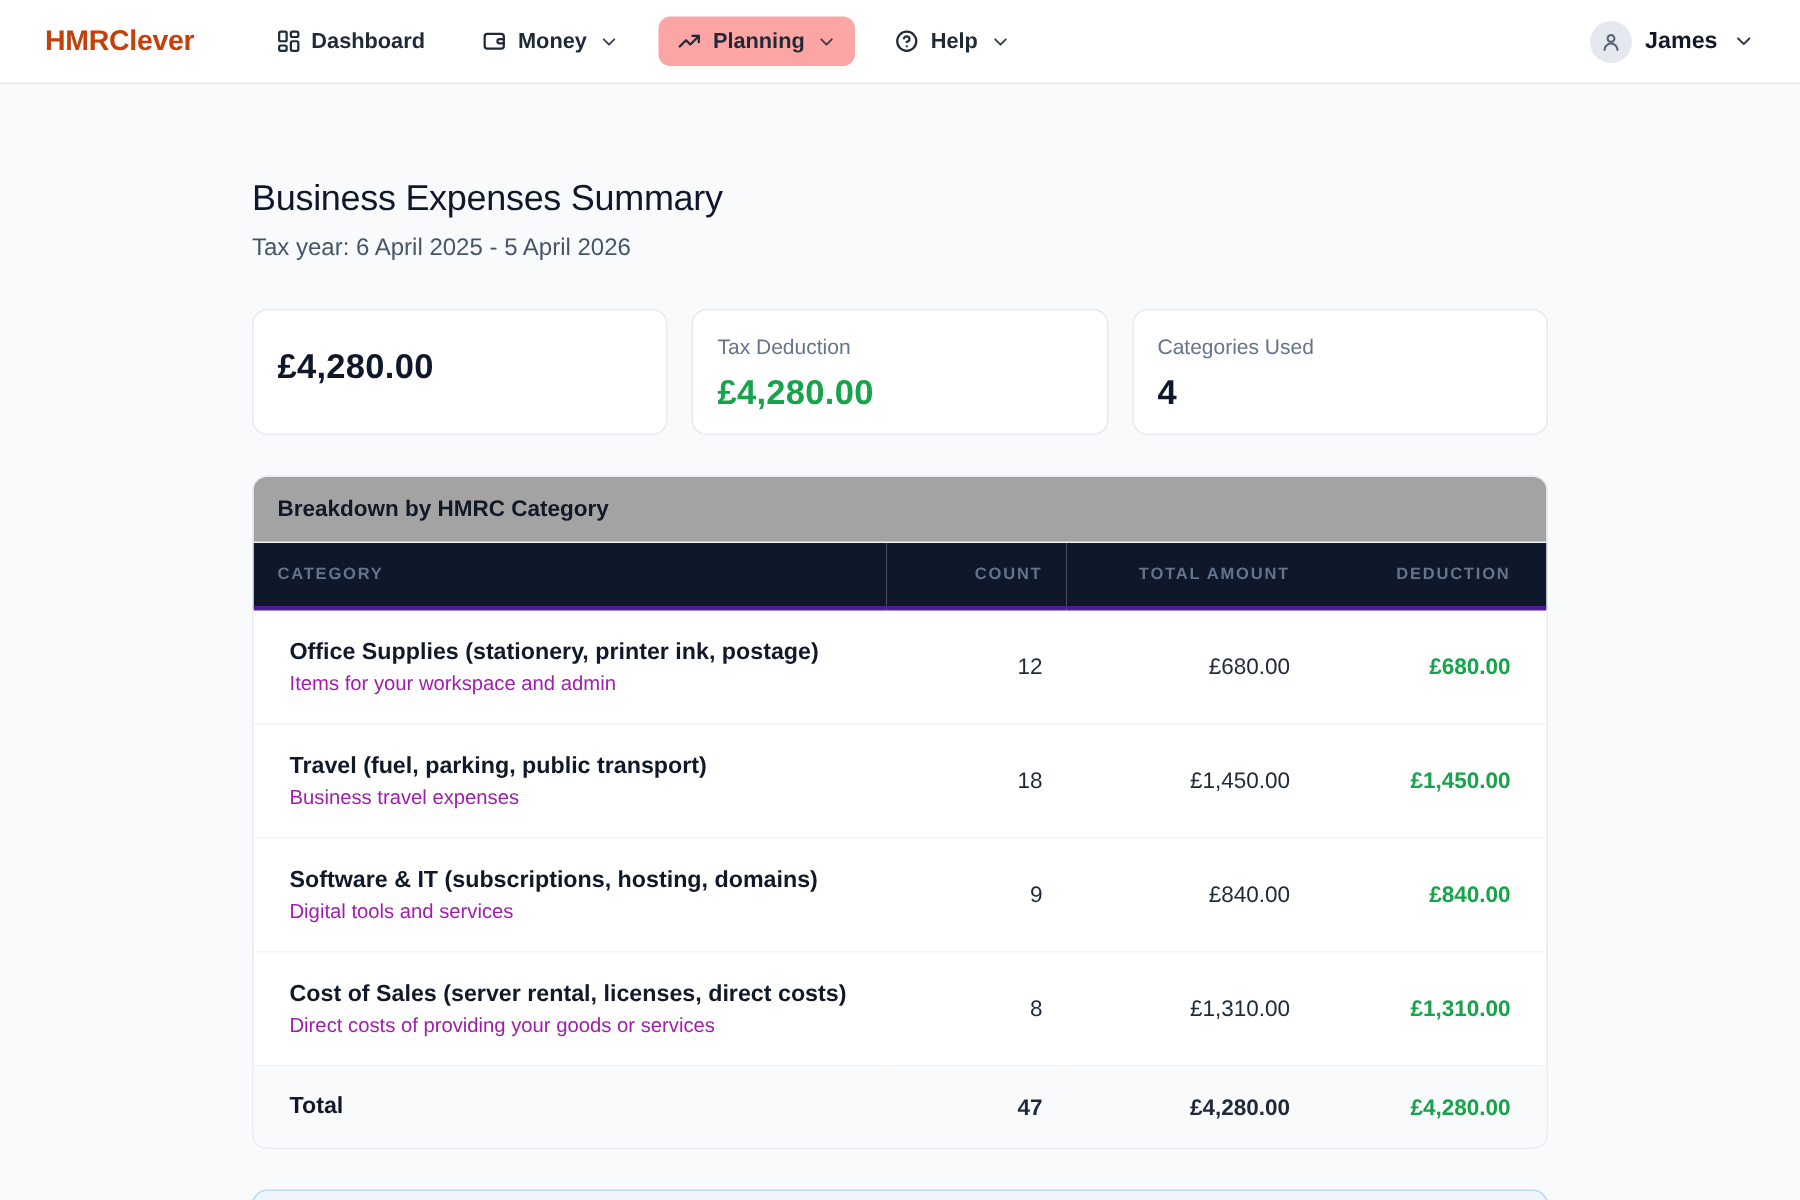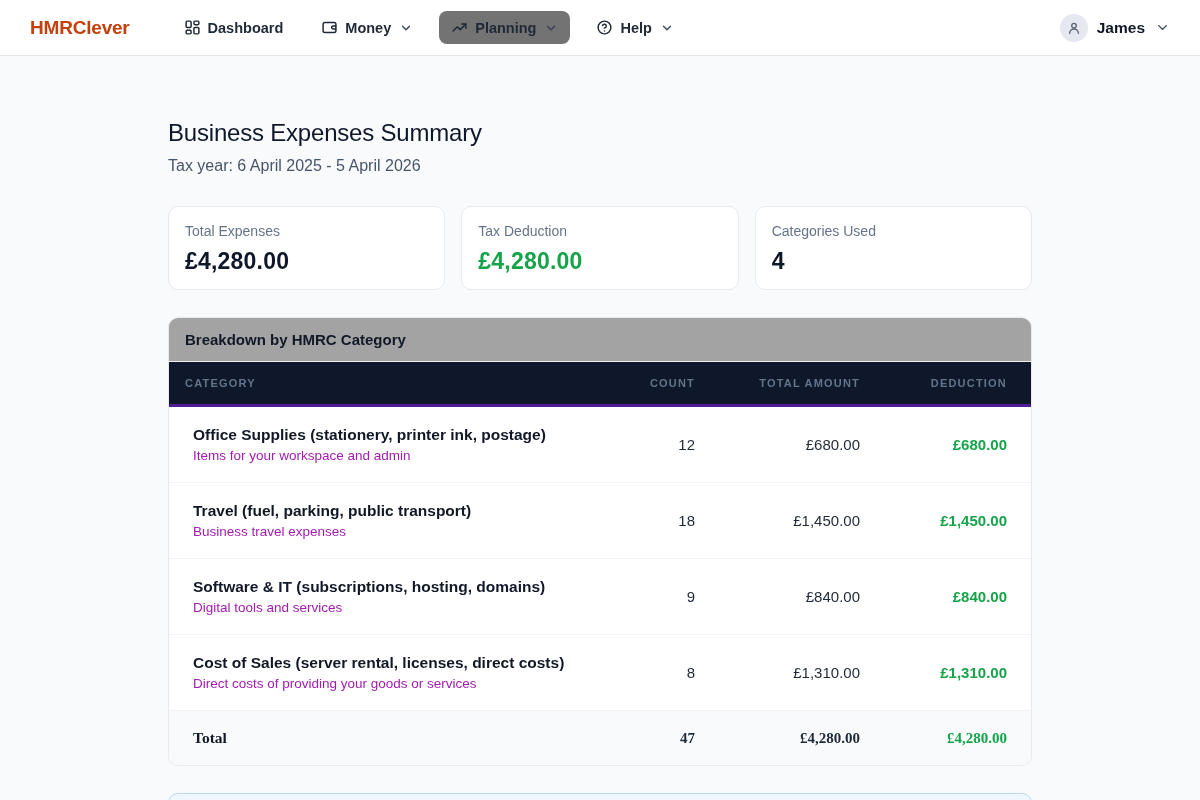--- a/index.html
+++ b/index.html
@@ -15,21 +15,21 @@
     height:56px; background:#ffffff; border-bottom:1px solid #e5e7eb;
     display:flex; align-items:center; padding:0 30px;
   }
   .brand { font-size:19px; font-weight:700; color:#c2410c; letter-spacing:-0.2px; cursor:pointer; }
   .nav { display:flex; align-items:flex-end; gap:14px; margin-left:42px; }
   .nav-item {
     display:flex; align-items:center; gap:7px;
     font-size:14.5px; font-weight:600; color:#1f2937;
     padding:8px 12px; border-radius:8px; cursor:pointer; white-space:nowrap;
   }
-  .nav-item.active { background:#737373; }
+  .nav-item.active { background:#fca5a5; }
   .nav-item .icon { display:flex; align-items:center; color:#1f2937; }
   .chev { display:flex; align-items:center; color:#374151; margin-left:1px; }
   .user-menu {
     margin-left:auto; display:flex; align-items:center; gap:9px; cursor:pointer;
   }
   .avatar {
     width:28px; height:28px; border-radius:50%; background:#e5e9ef;
     display:flex; align-items:center; justify-content:center; color:#5b6676;
   }
   .user-name { font-size:15.5px; font-weight:700; color:#111827; }
@@ -68,21 +68,21 @@
   thead th:last-child { padding-right:24px; }
   col.c-count { width:120px; } col.c-total { width:165px; } col.c-ded { width:155px; }
   tbody td { border-bottom:1px solid #f1f3f6; padding:18px 16px; vertical-align:middle; }
   tbody td.cat { padding-left:24px; }
   .cat-title { font-size:15.5px; font-weight:600; color:#111827; line-height:19px; }
   .cat-desc { margin-top:4px; font-size:13.5px; color:#a21caf; line-height:16px; }
   td.num { text-align:right; font-size:15px; color:#1f2937; }
   td.ded { color:#16a34a; font-weight:600; }
   td.ded, thead th.ded { padding-right:24px; }
   tfoot td {
-    background:#f9fafb; padding:18px 16px; font-size:15.5px; font-weight:700; color:#111827;font-family:Liberation Serif, serif;
+    background:#f9fafb; padding:18px 16px; font-size:15.5px; font-weight:700; color:#111827;
   }
   tfoot td.cat { padding-left:24px; }
   tfoot td.num { text-align:right; }
   tfoot td.ded { color:#16a34a; padding-right:24px; }
 
   
   .teaser {
     margin-top:27px; height:60px;
     background:#eff6ff; border:1px solid #b9d9f8; border-radius:10px;
   }
@@ -168,21 +168,20 @@
     </span>
   </div>
 </header>
 
 <main class="content">
   <h1 class="page-title">Business Expenses Summary</h1>
   <p class="page-subtitle">Tax year: 6 April 2025 - 5 April 2026</p>
 
   <section class="stats">
     <div class="stat-card">
-      <div class="stat-label">Total Expenses</div>
       <div class="stat-value">£4,280.00</div>
     </div>
     <div class="stat-card">
       <div class="stat-label">Tax Deduction</div>
       <div class="stat-value green">£4,280.00</div>
     </div>
     <div class="stat-card">
       <div class="stat-label">Categories Used</div>
       <div class="stat-value">4</div>
     </div>

